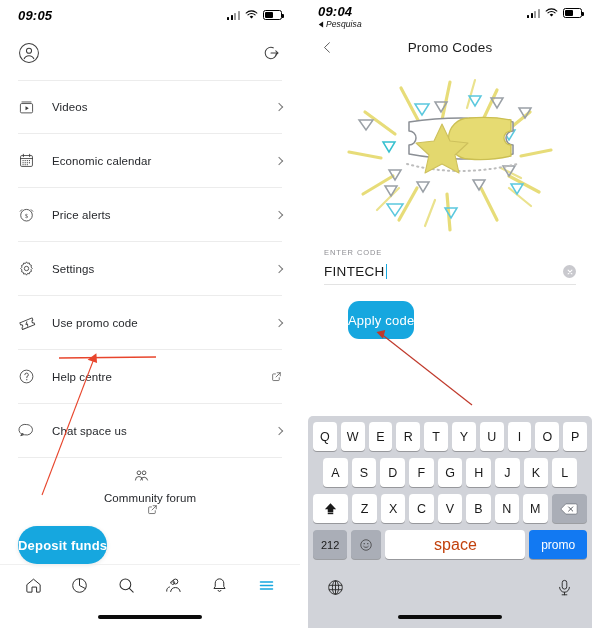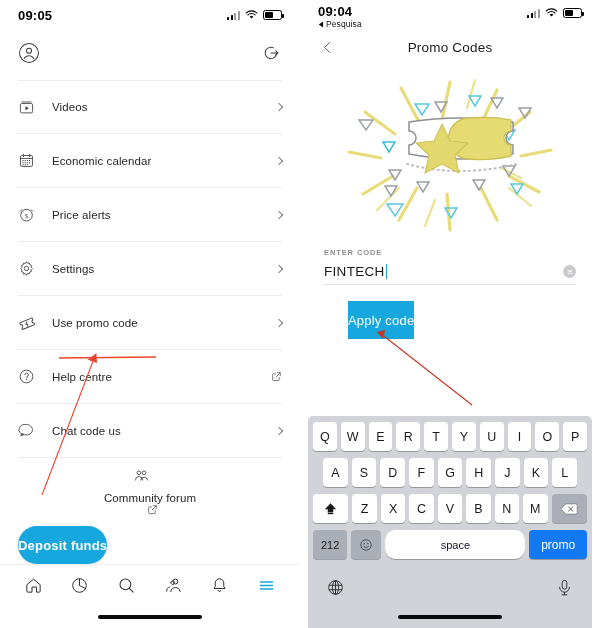--- a/index.html
+++ b/index.html
@@ -20,21 +20,21 @@
     overflow: hidden;
   }
   .phone.left  { left: 0;   background:#ffffff; }
   .phone.right { left: 300px; background:#ffffff; }
 
   
   .statusbar {
     position: relative;
     height: 30px;
     padding: 0 18px;
-    display: flex; align-items: center; justify-content: space-between;
+    display: flex; align-items: center; justify-content: space-between; font-style: italic;
   }
   .sb-time {
     font-size: 13px; font-weight: bold; color:#000;
     letter-spacing: .2px;
   }
   .sb-left { display:flex; flex-direction:column; align-items:flex-start; line-height:1;}
   .sb-back {
     font-size: 8.5px; color:#111; margin-top:2px; letter-spacing:.1px;
     display:flex; align-items:center; gap:2px;
   }
@@ -102,38 +102,38 @@
   }
   .nav-back { width:22px; height:22px; display:flex; align-items:center; justify-content:center; color:#3a3a3a;}
   .nav-title {
     position:absolute; left:0; right:0; text-align:center;
     font-size: 13.5px; color:#1c1c1c; letter-spacing:.2px;
     pointer-events:none;
   }
   .hero { height: 180px; display:flex; align-items:center; justify-content:center; }
   .field-wrap { padding: 0 24px; margin-top: 4px; }
   .field-label {
-    font-size: 7.5px; color:#8e8e93; letter-spacing: .9px; font-weight:bold;
+    font-size: 7.5px; color:#8e8e93; letter-spacing: .9px; font-weight:normal;
   }
   .field-row {
     display:flex; align-items:center; border-bottom: 1px solid #e3e3e3;
     height: 26px; margin-top: 2px;
   }
   .field-value {
     flex:1; font-size: 13.5px; color:#1a1a1a; letter-spacing:.3px;
     display:flex; align-items:center;
   }
   .caret { display:inline-block; width:1.6px; height:15px; background:#16A7DF; margin-left:1px; }
   .clear-btn {
     width:13px; height:13px; border-radius:50%; background:#c9c9ce;
     display:flex; align-items:center; justify-content:center;
     color:#fff; font-size:9px; line-height:1; cursor:pointer;
   }
   .apply-btn {
-    margin: 16px 24px 0; height: 38px; border-radius: 0;
+    margin: 16px 24px 0; height: 38px; border-radius: 11px;
     background:#16A7DF; color:#fff; border:none;
     display:flex; align-items:center; justify-content:center;
     font-size: 13px; letter-spacing:.2px; cursor:pointer;
   }
 
   
   .keyboard {
     position:absolute; left:8px; right:8px; bottom: 0;
     background:#d1d3d9;
     border-radius: 5px 5px 0 0;
@@ -144,21 +144,21 @@
   .key {
     background:#fff; border-radius:4px; height:29px;
     display:flex; align-items:center; justify-content:center;
     font-size:12.5px; color:#1a1a1a;
     box-shadow: 0 1px 0 rgba(0,0,0,.28);
     flex: 1 1 0; min-width:0; cursor:pointer;
   }
   .krow.r2 { padding: 0 13px; }
   .key.wide { flex: 1.45 1 0; }
   .key.dark { background:#aaaeb7; box-shadow: 0 1px 0 rgba(0,0,0,.25); }
-  .key.space { flex: 5.1 1 0; font-size:11px; color:#0f172a;border-radius:10px;}
+  .key.space { flex: 5.1 1 0; font-size:16px; color:#c2410c;}
   .key.num { flex:1.25 1 0; font-size:11px; }
   .key.emoji { flex:1.1 1 0; font-size:13px; }
   .key.done { flex:2.1 1 0; background:#1279F2; color:#fff; font-size:12px;}
   .kbd-bottom {
     display:flex; align-items:center; justify-content:space-between;
     padding: 6px 16px 0; height:40px;
   }
   .kbd-bottom .gly { color:#2d2d2d; }
   .kb-home {
     position:absolute; bottom: 9px; left:50%; transform:translateX(-50%);
@@ -313,21 +313,21 @@
           </svg>
         </span>
       </div>
 
       <div class="menu-item">
         <span class="mi-icon">
           <svg width="17" height="17" viewBox="0 0 24 24">
             <path d="M12 3.6a8.4 7.4 0 1 1-6.2 12.4l-1.9 3.4 3.9-1.3A8.4 7.4 0 0 1 12 3.6z" fill="none" stroke="#3c3c3c" stroke-width="1.2" stroke-linejoin="round"></path>
           </svg>
         </span>
-        <span class="mi-label">Chat code us</span>
+        <span class="mi-label">Chat space us</span>
         <span class="mi-tail">
             <i class="chev"></i>
           </span>
       </div>
 
       <div class="menu-item" style="border-bottom:none;flex-direction:column;">
         <span class="mi-icon">
           <svg width="17" height="17" viewBox="0 0 24 24">
             <circle cx="8.4" cy="8.2" r="2.6" fill="none" stroke="#3c3c3c" stroke-width="1.2"></circle>
             <circle cx="15.6" cy="8.2" r="2.6" fill="none" stroke="#3c3c3c" stroke-width="1.2"></circle>

